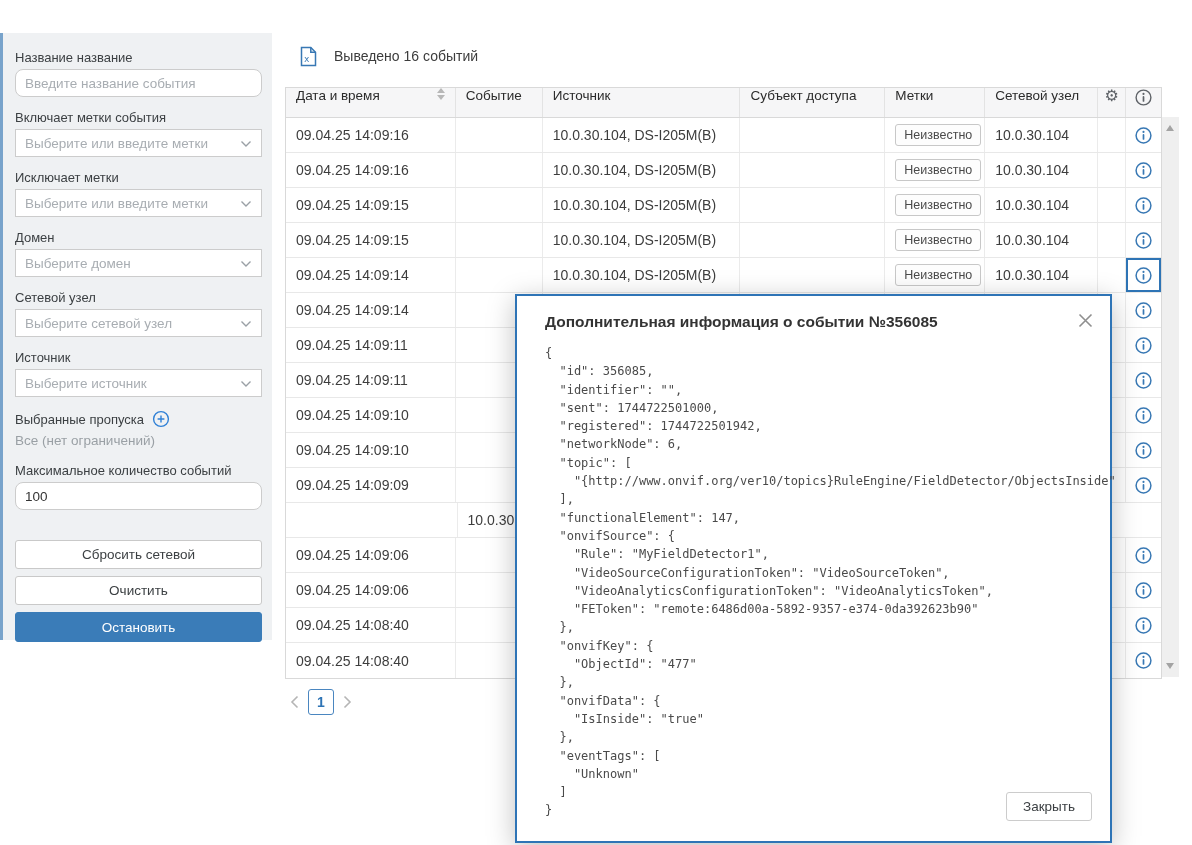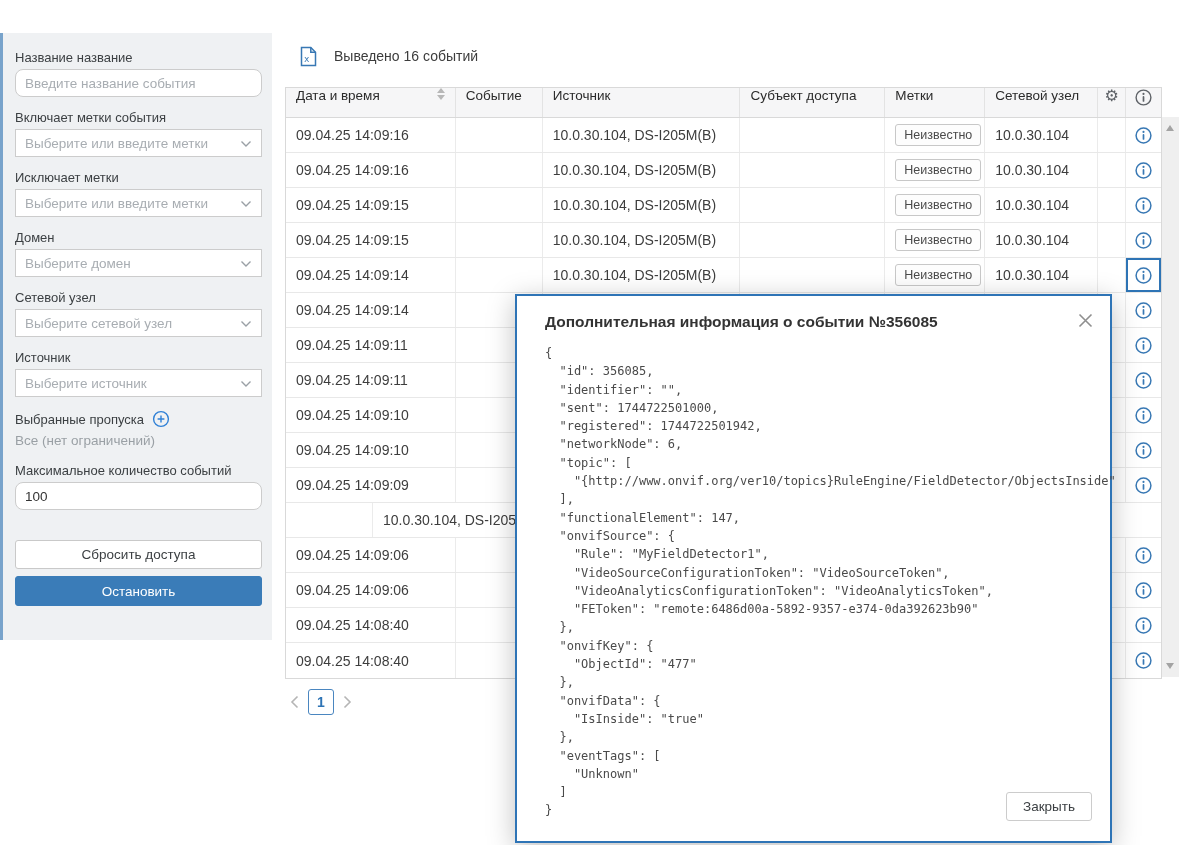--- a/index.html
+++ b/index.html
@@ -28,21 +28,21 @@
 
   
   .main{position:absolute;left:272px;top:33px;right:0;}
   .toolbar{height:46px;display:flex;align-items:center;padding-left:28px;gap:17px;}
   .summary{font-size:14px;color:#3c3c3c;}
 
   .table-outer{display:flex;margin-left:13px;margin-top:8px;}
   .table{width:877px;border:1px solid #d9d9d9;box-sizing:border-box;background:#fff;}
   .thead{display:flex;height:30px;background:#f6f6f7;border-bottom:1px solid #d9d9d9;box-sizing:border-box;}
   .th{font-size:13.5px;font-weight:normal;color:#2b2b2b;display:flex;align-items:flex-start;padding-left:10px;box-sizing:border-box;border-right:1px solid #e3e3e3;}
-  .trow{display:flex;height:35px;border-bottom:1px solid #e8e8e8;background:#fff;box-sizing:border-box;}
+  .trow{display:flex;height:35px;border-bottom:1px solid #e8e8e8;background:#fff;box-sizing:border-box;justify-content:center;}
   .trow:last-child{border-bottom:none;}
   .cell{display:flex;align-items:center;padding-left:10px;box-sizing:border-box;border-right:1px solid #ebebeb;font-size:14px;color:#3d3d3d;white-space:nowrap;overflow:hidden;}
   .c-dt{width:170px;} .c-ev{width:87px;} .c-src{width:198px;} .c-subj{width:145px;}
   .c-tags{width:100px;} .c-node{width:113px;}
   .c-gear{width:28px;padding-left:0;justify-content:center;}
   .c-info{width:35px;padding-left:0;justify-content:center;border-right:none;}
   .th.c-dt{justify-content:space-between;padding-right:10px;}
   .c-info.selected{box-shadow:inset 0 0 0 2px #2e74b5;}
   .badge{border:1px solid #c8c8c8;border-radius:3px;background:#fdfdfd;padding:3px 8px;font-size:12.5px;color:#4a4a4a;}
   .sort-icon{display:inline-flex;flex-direction:column;gap:2px;}
@@ -133,21 +133,22 @@
       </span>
     </div>
     <div class="passes-value">Все (нет ограничений)</div>
 
     <div class="field-group">
       <div class="field-label">Максимальное количество событий</div>
       <input class="text-input" type="text" value="100" style="">
     </div>
 
     <div class="buttons">
-      <button class="btn">Сбросить доступа</button>
+      <button class="btn">Сбросить сетевой</button>
+      <button class="btn">Очистить</button>
       <button class="btn stop">Остановить</button>
     </div>
   </div>
 
   <div class="main">
     <div class="toolbar">
       <span style="display:flex">
         <svg width="17" height="21" viewBox="0 0 17 21">
           <path d="M1.5 1.5h9.3l4.7 4.7v13.3H1.5z" fill="none" stroke="#3878b4" stroke-width="1.5"></path>
           <path d="M10.8 1.5v4.7h4.7" fill="none" stroke="#3878b4" stroke-width="1.5"></path>

